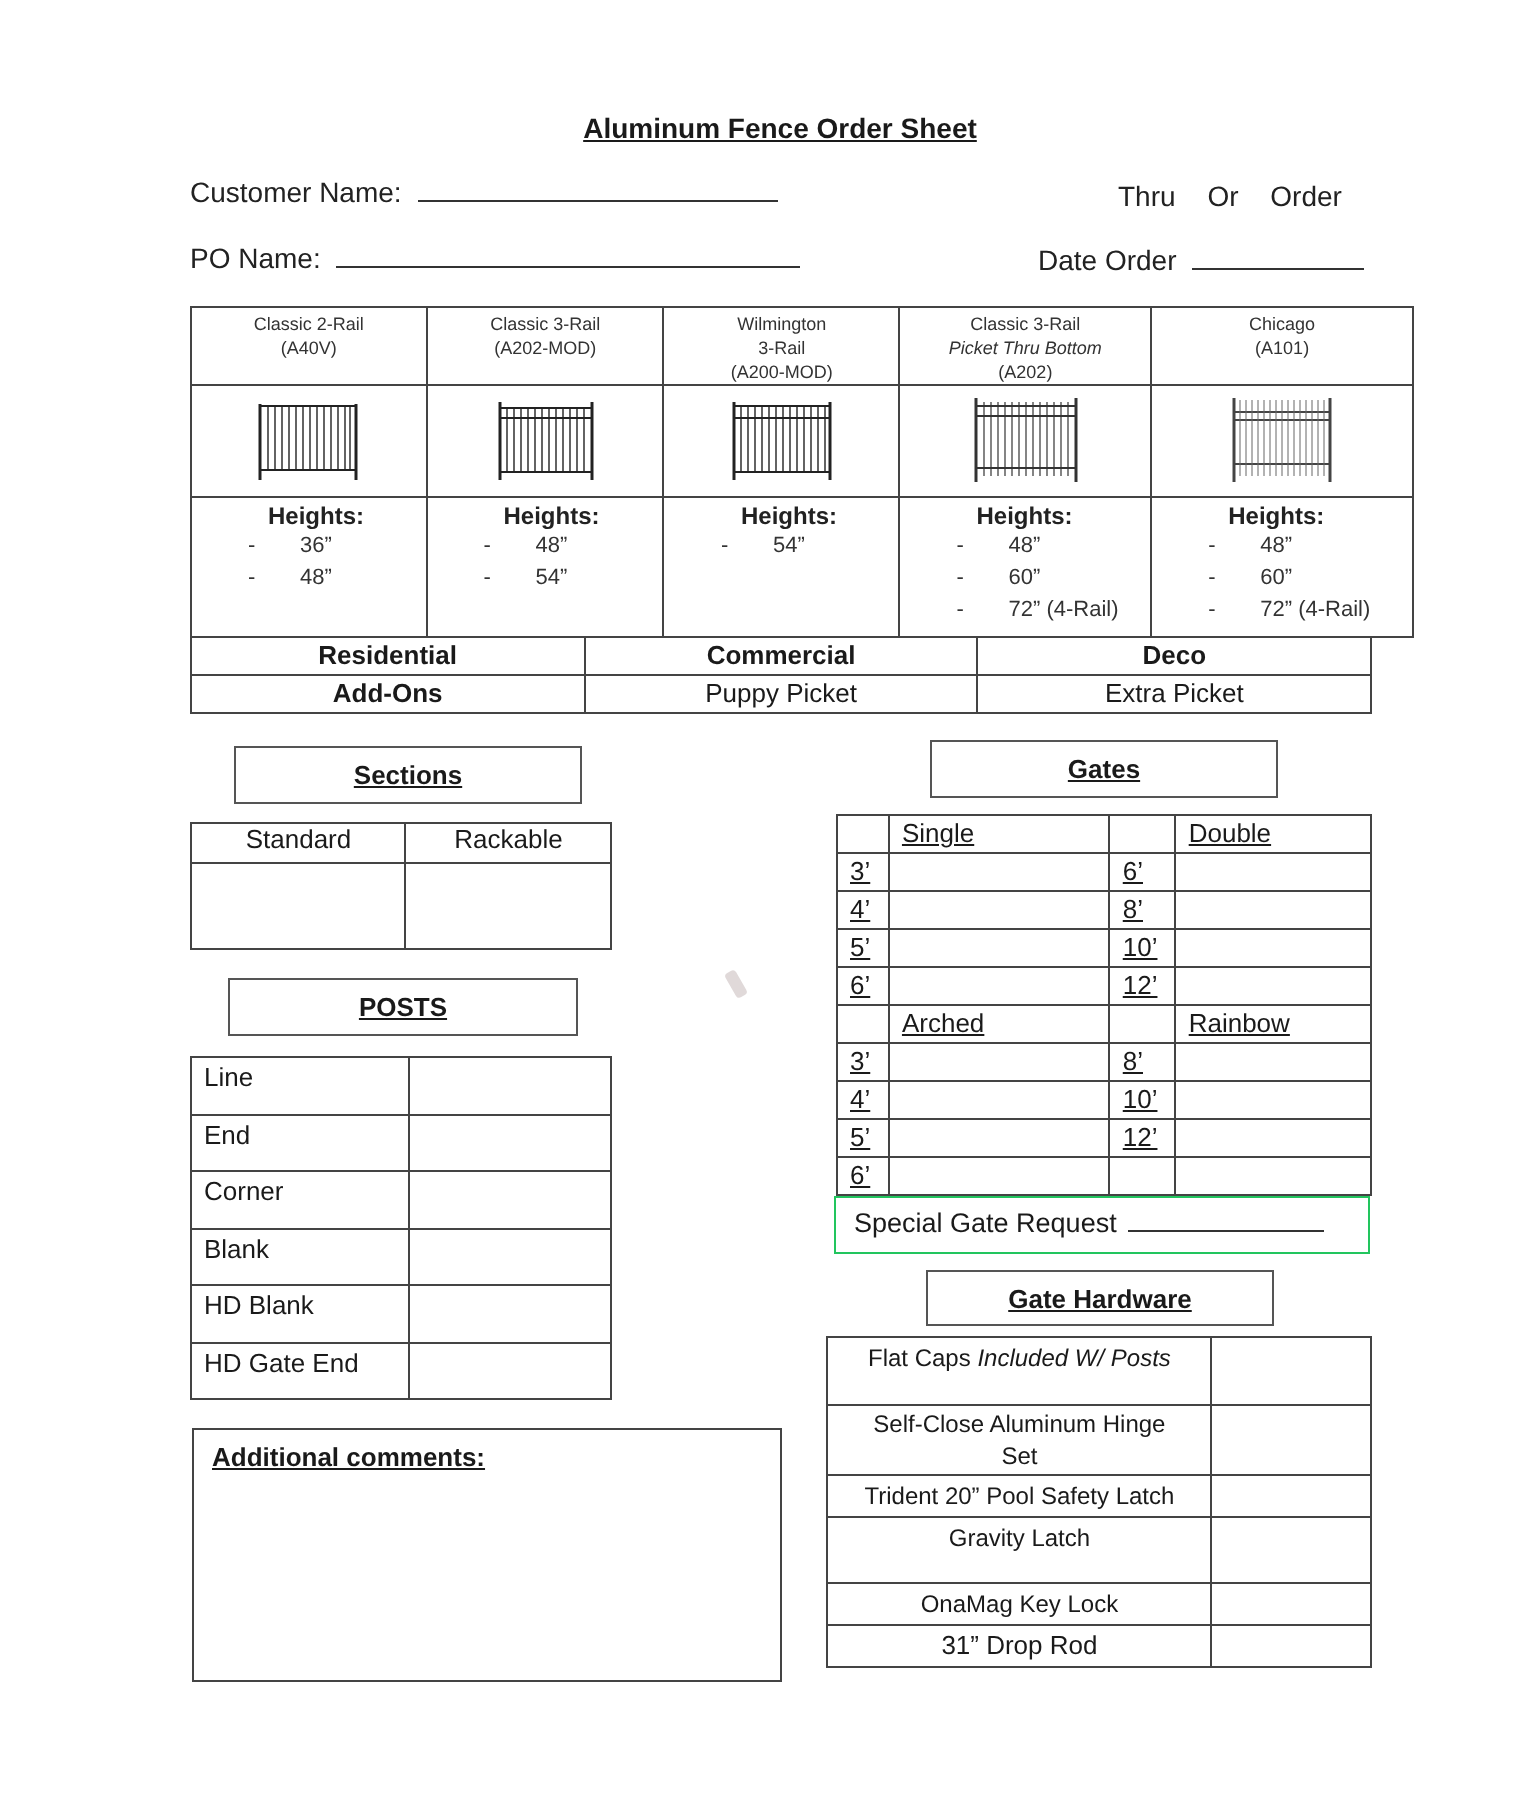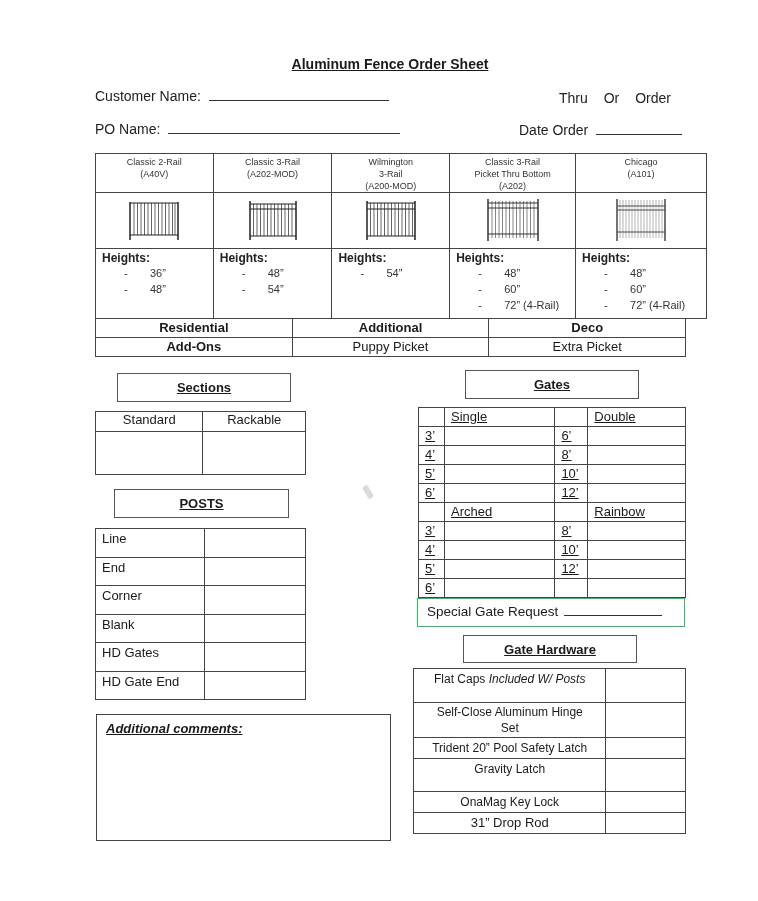--- a/index.html
+++ b/index.html
@@ -8,21 +8,21 @@
   .abs { position: absolute; }
   .title { left: 0; width: 780px; top: 56px; text-align: center; font-weight: bold; font-size: 14px; text-decoration: underline; }
   .field-row { font-size: 14px; color: #222; }
   .uline { display: inline-block; border-bottom: 1px solid #333; vertical-align: baseline; height: 12px; }
   table { border-collapse: collapse; padding-left: 44px; }
   td { border: 1px solid #444; vertical-align: top; }
   .styles td { text-align: center; font-size: 9px; color: #333; }
   .styles .hdr td { height: 38px; padding-top: 2px; line-height: 12px; }
   .styles .img td { height: 56px; vertical-align: middle; }
   .styles .hts td { height: 70px; text-align: left; padding: 2px 6px; }
-  .hts .lbl { font-weight: bold; font-size: 12px; color: #222; }
+  .hts .lbl { font-weight: bold; font-size: 12px; color: #222; margin-left: 32px; }
   .hts .item { font-size: 11px; margin-left: 22px; line-height: 16px; white-space: nowrap; }
   .hts .item span.dash { display: inline-block; width: 26px; }
   .type td { font-size: 13px; text-align: center; height: 19px; line-height: 18px; }
   .boxlbl { border: 1px solid #555; text-align: center; font-weight: bold; font-size: 13px; text-decoration: underline; line-height: 28px; }
   .sect td { font-size: 13px; text-align: center; }
   .posts td { height: 28.5px; font-size: 13px; font-weight: normal; padding: 2px 6px; }
   .gates td { font-size: 13px; height: 19px; padding: 0 6px; line-height: 18px; text-decoration: underline; }
   .hw td { font-size: 12px; text-align: center; padding: 2px 2px; line-height: 16px; }
   .comments { border: 1px solid #444; }
   .comments .h { font-weight: bold; font-size: 13px; text-decoration: underline; margin: 6px 0 0 9px; }
@@ -68,21 +68,21 @@
           <div>Classic 3-Rail</div>
           <div>(A202-MOD)</div>
         </td>
     <td>
           <div>Wilmington</div>
           <div>3-Rail</div>
           <div>(A200-MOD)</div>
         </td>
     <td>
           <div>Classic 3-Rail</div>
-          <div style="">Picket Thru Bottom</div>
+          <div style="font-style:italic;">Picket Thru Bottom</div>
           <div>(A202)</div>
         </td>
     <td>
           <div>Chicago</div>
           <div>(A101)</div>
         </td>
   </tr>
   <tr class="img">
     <td><svg width="52" height="40" viewBox="0 0 52 40">
       <g stroke="#222" fill="none">
@@ -238,21 +238,21 @@
 
 <table class="abs type" style="left:95px; top:318px; width:591px;">
   <colgroup>
       <col style="width:197px">
       <col style="width:197px">
       <col style="width:197px">
     </colgroup>
   <tbody>
       <tr style="font-weight:bold;">
     <td>Residential</td>
-    <td>Additional</td>
+    <td>Commercial</td>
     <td>Deco</td>
   </tr>
   <tr>
     <td style="font-weight:bold;">Add-Ons</td>
     <td>Puppy Picket</td>
     <td>Extra Picket</td>
   </tr>
 </tbody>
   </table>
 
@@ -291,31 +291,31 @@
       </tr>
   <tr>
         <td>Corner</td>
         <td></td>
       </tr>
   <tr>
         <td>Blank</td>
         <td></td>
       </tr>
   <tr>
-        <td>HD Gates</td>
+        <td>HD Blank</td>
         <td></td>
       </tr>
   <tr>
         <td>HD Gate End</td>
         <td></td>
       </tr>
 </tbody>
   </table>
 
-<div class="abs comments" style="left:96px; top:714px; width:295px; height:127px;font-style:italic;">
+<div class="abs comments" style="left:96px; top:714px; width:295px; height:127px;">
   <div class="h">Additional comments:</div>
 </div>
 
 <div class="abs" style="left:365px; top:485px; width:6px; height:14px; background:#d8cfcf; transform:rotate(-30deg); border-radius:2px; opacity:0.8;"></div>
 
 <div class="abs boxlbl" style="left:465px; top:370px; width:174px; height:29px;">Gates</div>
 <table class="abs gates" style="left:418px; top:407px; width:268px;">
   <colgroup>
       <col style="width:26px">
       <col style="width:111px">

